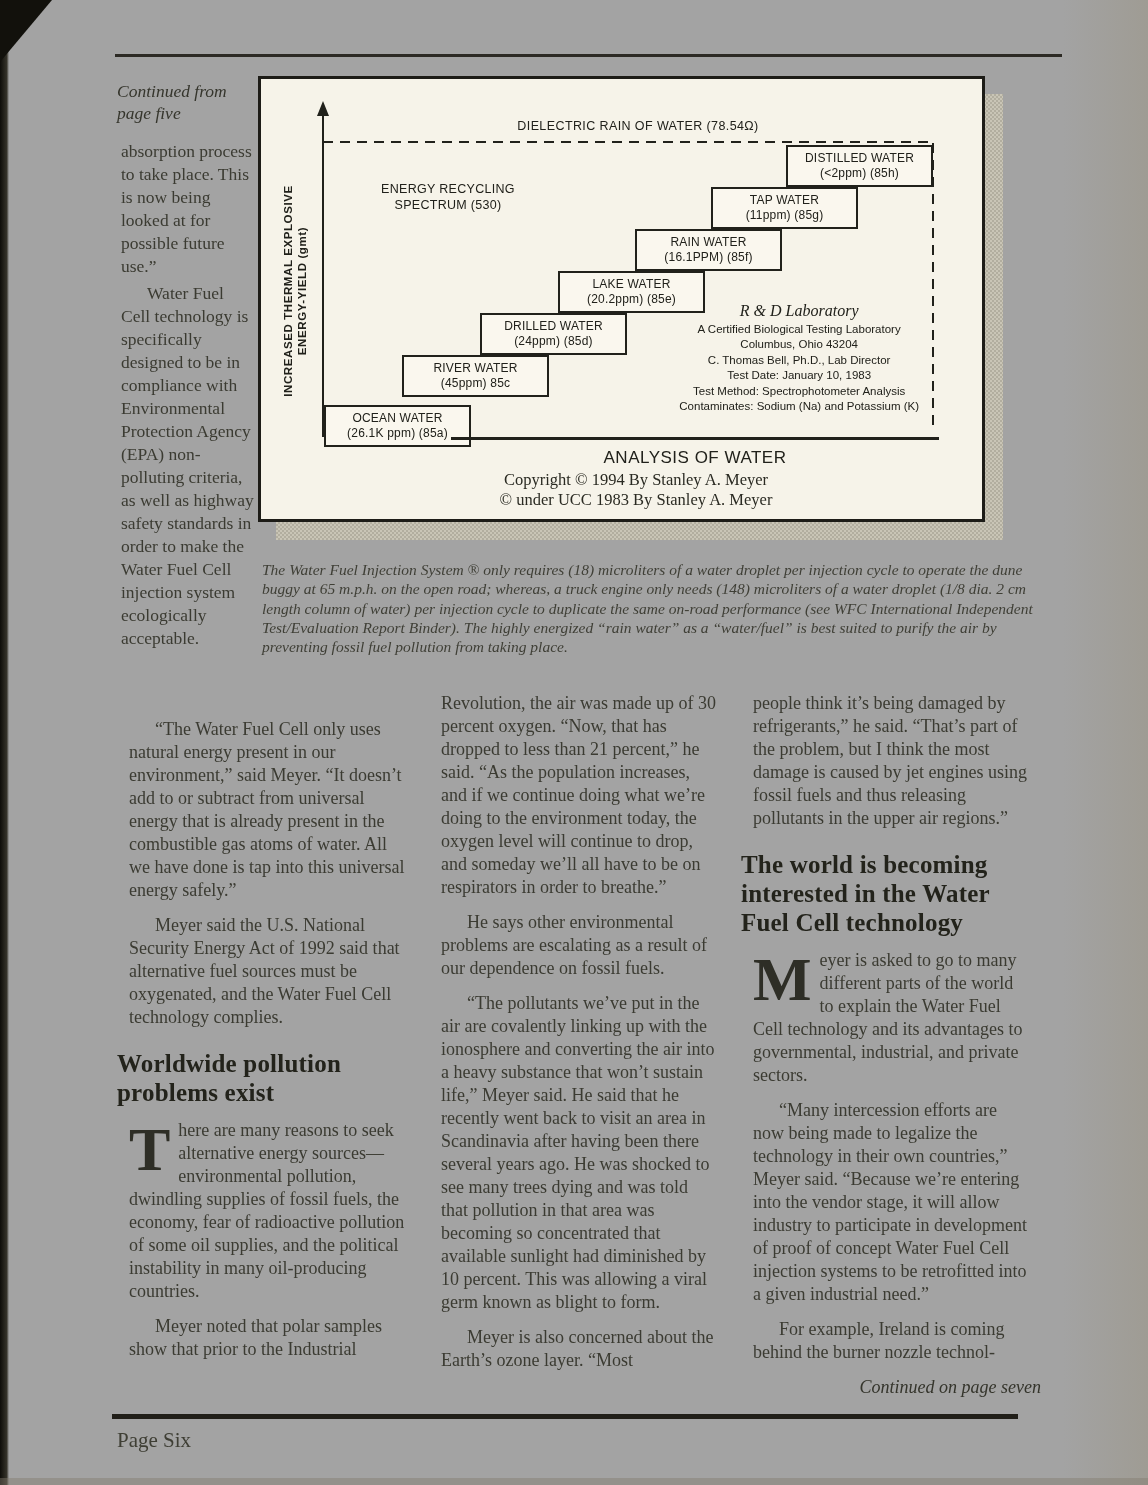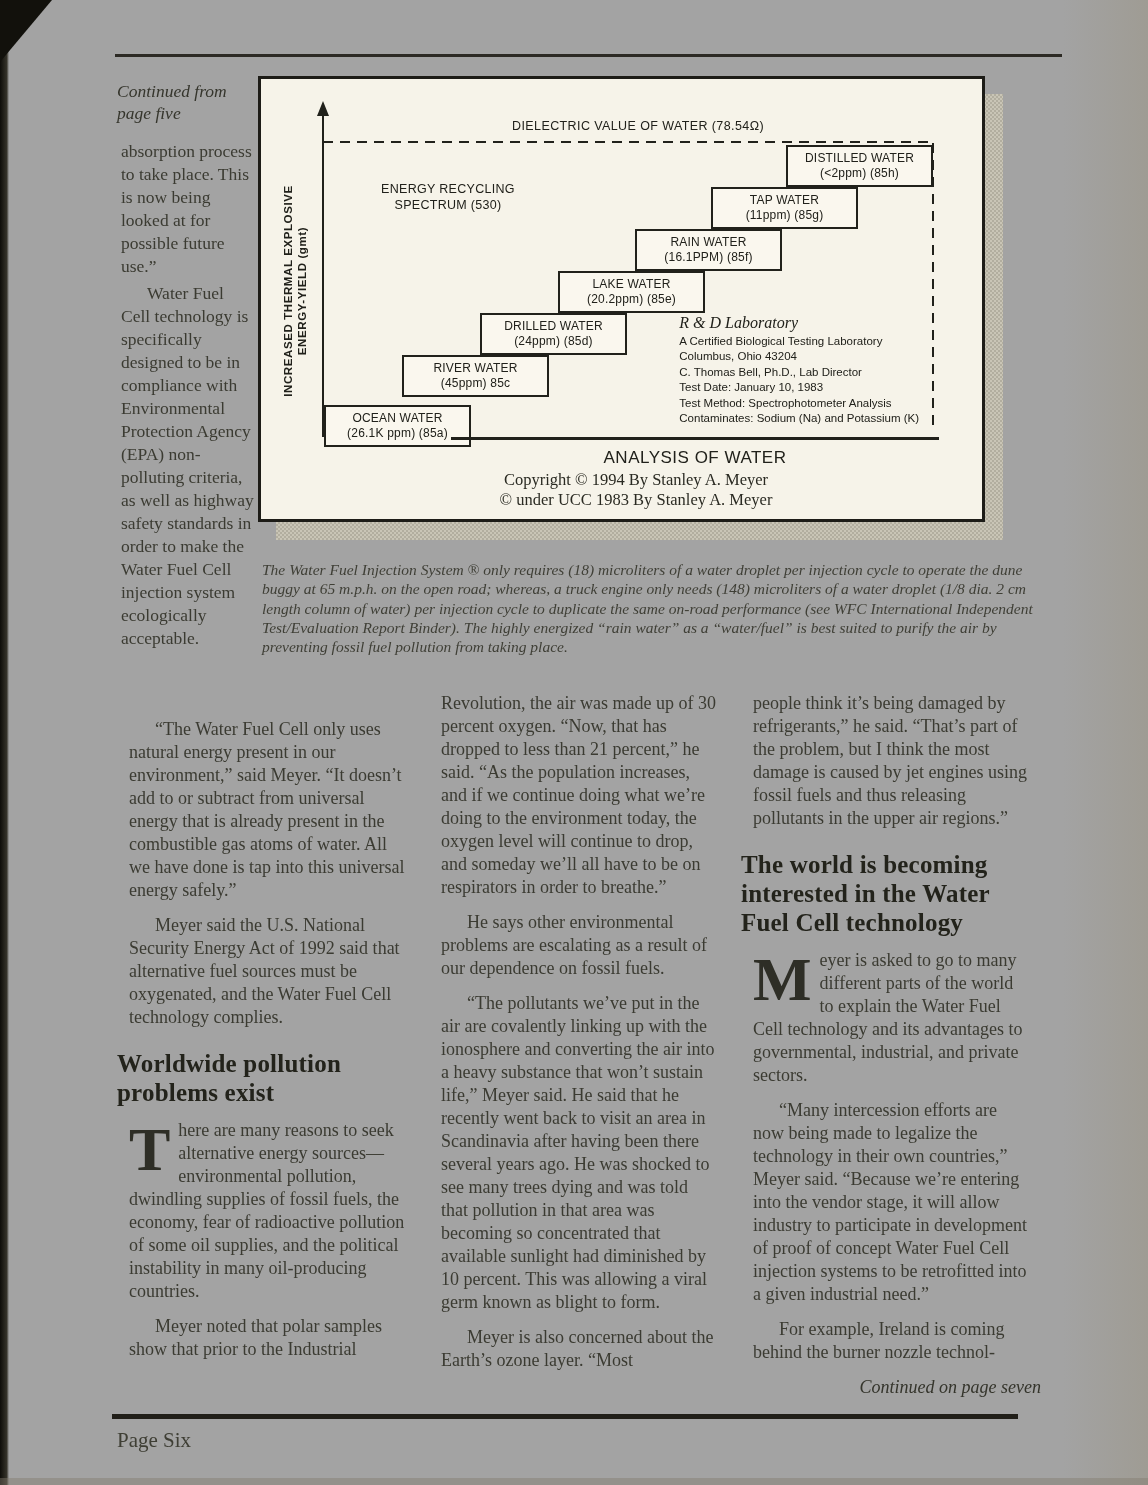--- a/index.html
+++ b/index.html
@@ -41,21 +41,21 @@
     background:repeating-linear-gradient(180deg,#21211b 0 10px,transparent 10px 17px);}
   .spectrum-label{position:absolute;left:92px;top:102px;width:190px;text-align:center;
     font-size:12.5px;line-height:16px;letter-spacing:.3px;}
   .spectrum-label span{display:block;}
   .step{position:absolute;width:147px;height:42px;border:2px solid #21211b;background:#faf7ee;
     box-sizing:border-box;display:flex;flex-direction:column;align-items:center;justify-content:center;
     font-size:12px;line-height:15px;text-align:center;letter-spacing:.2px;}
   .s0{left:63px;top:318px;margin-top:8px;}  .s1{left:141px;top:276px;} .s2{left:219px;top:234px;}
   .s3{left:297px;top:192px;} .s4{left:374px;top:150px;} .s5{left:450px;top:108px;}
   .s6{left:525px;top:66px;}
-  .lab-block{position:absolute;right:63px;top:236px;text-align:left;font-size:11.5px;line-height:15.5px;}
+  .lab-block{position:absolute;right:63px;top:224px;text-align:center;font-size:11.5px;line-height:15.5px;}
   .lab-name{font-family:"Liberation Serif",serif;font-style:italic;font-size:16px;margin-bottom:3px;}
   .baseline{position:absolute;left:190px;top:358px;width:488px;height:3px;background:#21211b;}
   .xaxis-title{position:absolute;left:190px;top:369px;width:488px;text-align:center;
     font-size:17px;letter-spacing:.5px;}
   .copyright{position:absolute;left:130px;top:391px;width:490px;text-align:center;
     font-family:"Liberation Serif",serif;font-size:16.5px;line-height:20px;color:#2a2a22;}
 
   
   .caption{position:absolute;left:262px;top:560px;width:782px;margin:0;font-style:italic;
     font-size:15.5px;line-height:19.3px;color:#3f3f36;}
@@ -94,21 +94,21 @@
 
   <figure class="chart-figure">
     <div class="chart-shadow"></div>
     <div class="chart-box">
       <div class="yaxis-label">
         <span>INCREASED THERMAL EXPLOSIVE</span>
         <span>ENERGY-YIELD (gmt)</span>
       </div>
       <div class="yaxis-line"></div>
       <div class="yaxis-arrow"></div>
-      <div class="dielectric-label">DIELECTRIC VALUE OF WATER (78.54Ω)</div>
+      <div class="dielectric-label">DIELECTRIC RAIN OF WATER (78.54Ω)</div>
       <div class="dash-h"></div>
       <div class="dash-v"></div>
       <div class="spectrum-label">
         <span>ENERGY RECYCLING</span>
         <span>SPECTRUM (530)</span>
       </div>
 
       <div class="step s0">
         <span>OCEAN WATER</span>
         <span>(26.1K ppm) (85a)</span>

